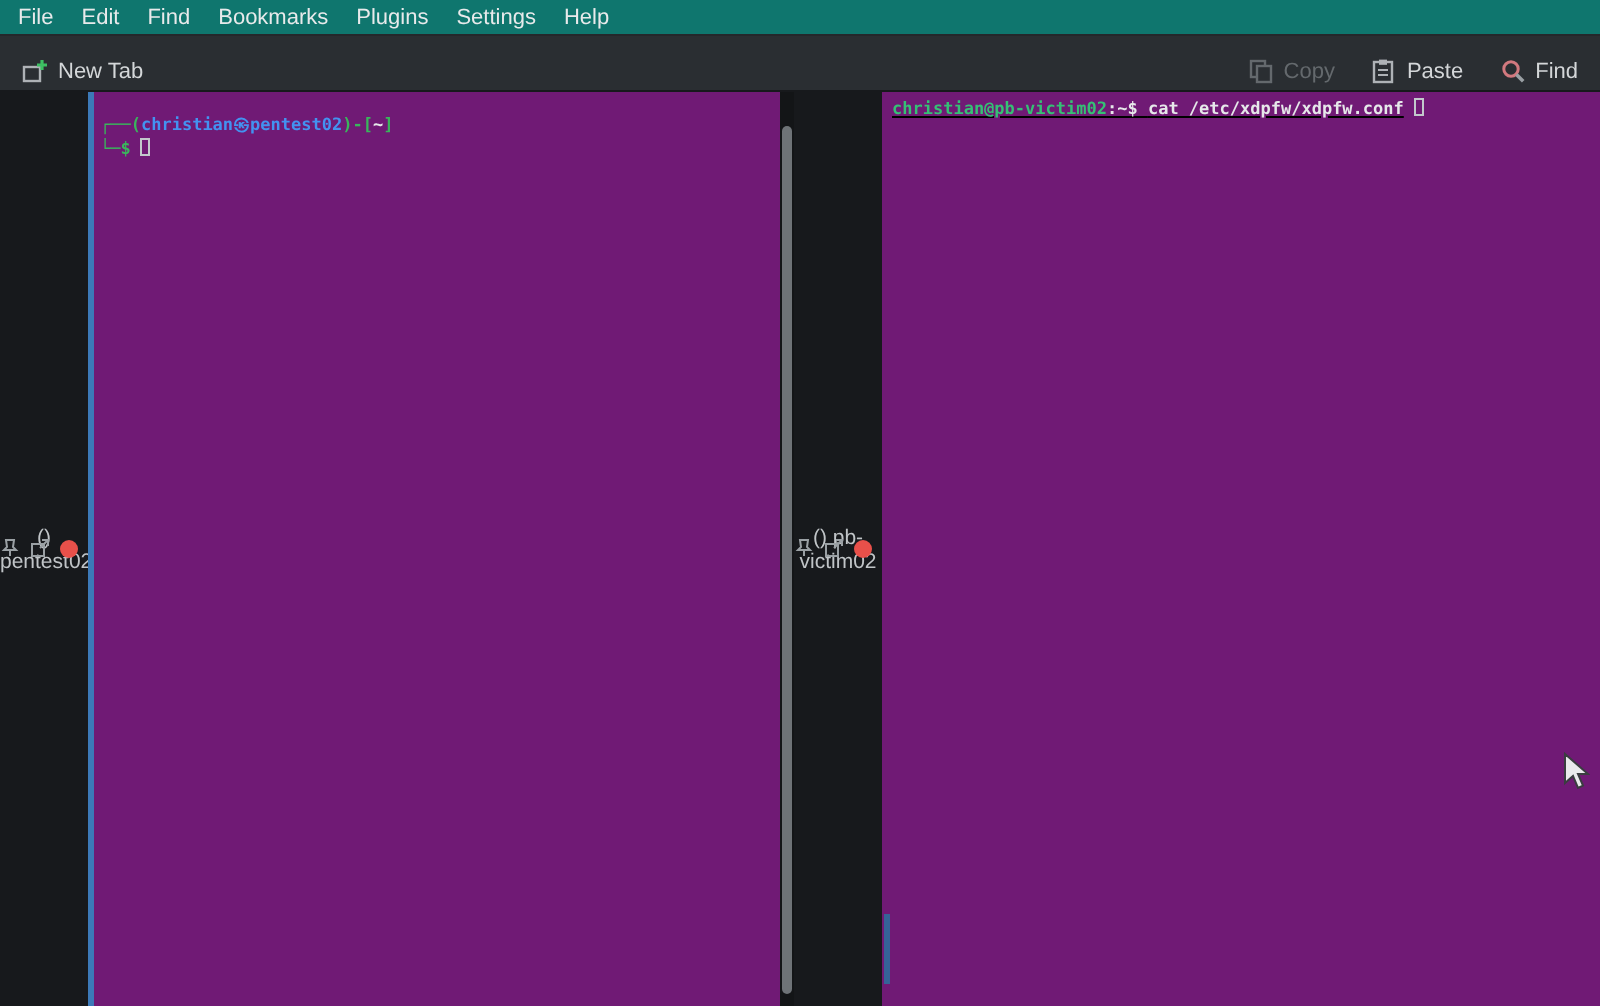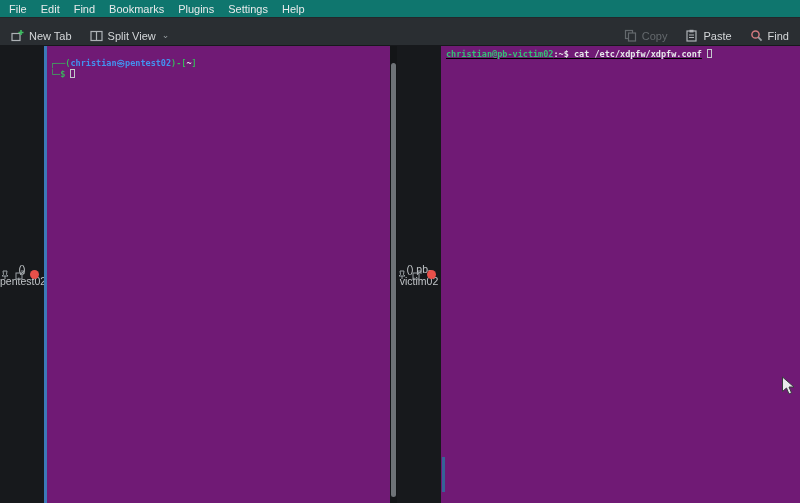--- a/index.html
+++ b/index.html
@@ -71,30 +71,20 @@
   <div class="toolbar">
     <div class="tb-group">
       <div class="tb-btn">
         <span>
           <svg width="13" height="13" viewBox="0 0 13 13">
             <rect x="1" y="4.5" width="8" height="7" fill="none" stroke="#aeb2b6" stroke-width="1.2"></rect>
             <path d="M10 1 V6 M7.5 3.5 H12.5" stroke="#3dbf62" stroke-width="1.6" fill="none"></path>
           </svg>
         </span>
         <span>New Tab</span>
-      </div>
-      <div class="tb-btn">
-        <span>
-          <svg width="13" height="12" viewBox="0 0 13 12">
-            <rect x="1" y="1.5" width="11" height="9" fill="none" stroke="#aeb2b6" stroke-width="1.2"></rect>
-            <path d="M6.5 1.5 V10.5" stroke="#aeb2b6" stroke-width="1.2"></path>
-          </svg>
-        </span>
-        <span>Split View</span>
-        <span class="chevron">⌄</span>
       </div>
     </div>
     <div class="tb-group">
       <div class="tb-btn disabled">
         <span>
           <svg width="13" height="13" viewBox="0 0 13 13">
             <rect x="1.5" y="1.5" width="7" height="8" fill="none" stroke="#64696d" stroke-width="1.2"></rect>
             <rect x="4.5" y="4" width="7" height="8" fill="#2a2e32" stroke="#64696d" stroke-width="1.2"></rect>
           </svg>
         </span>

